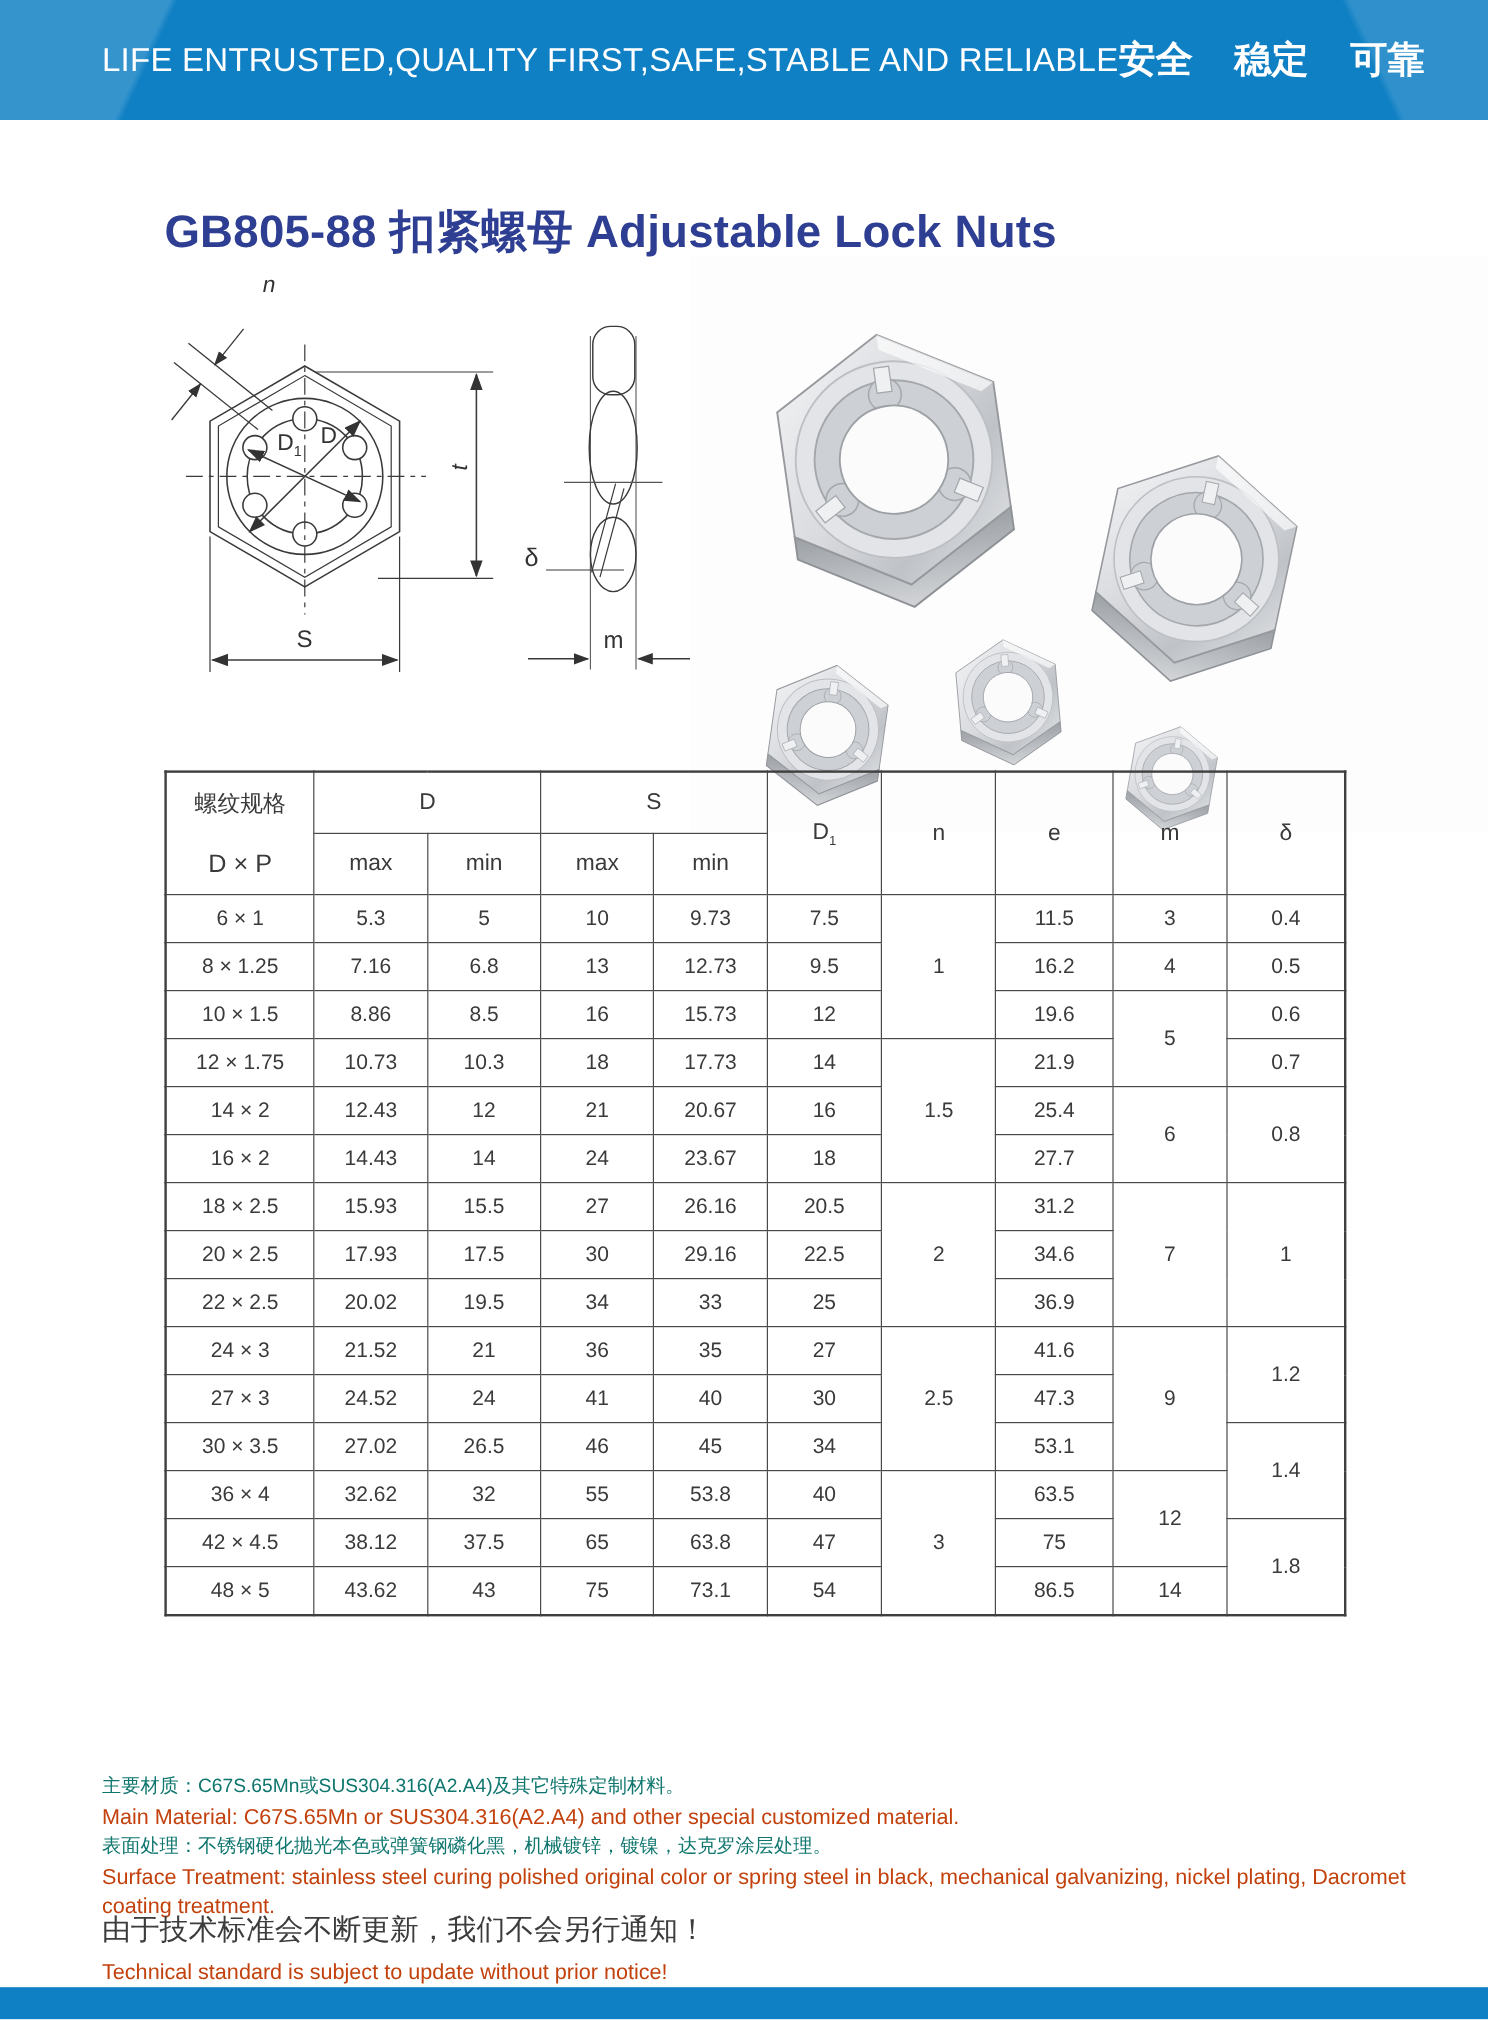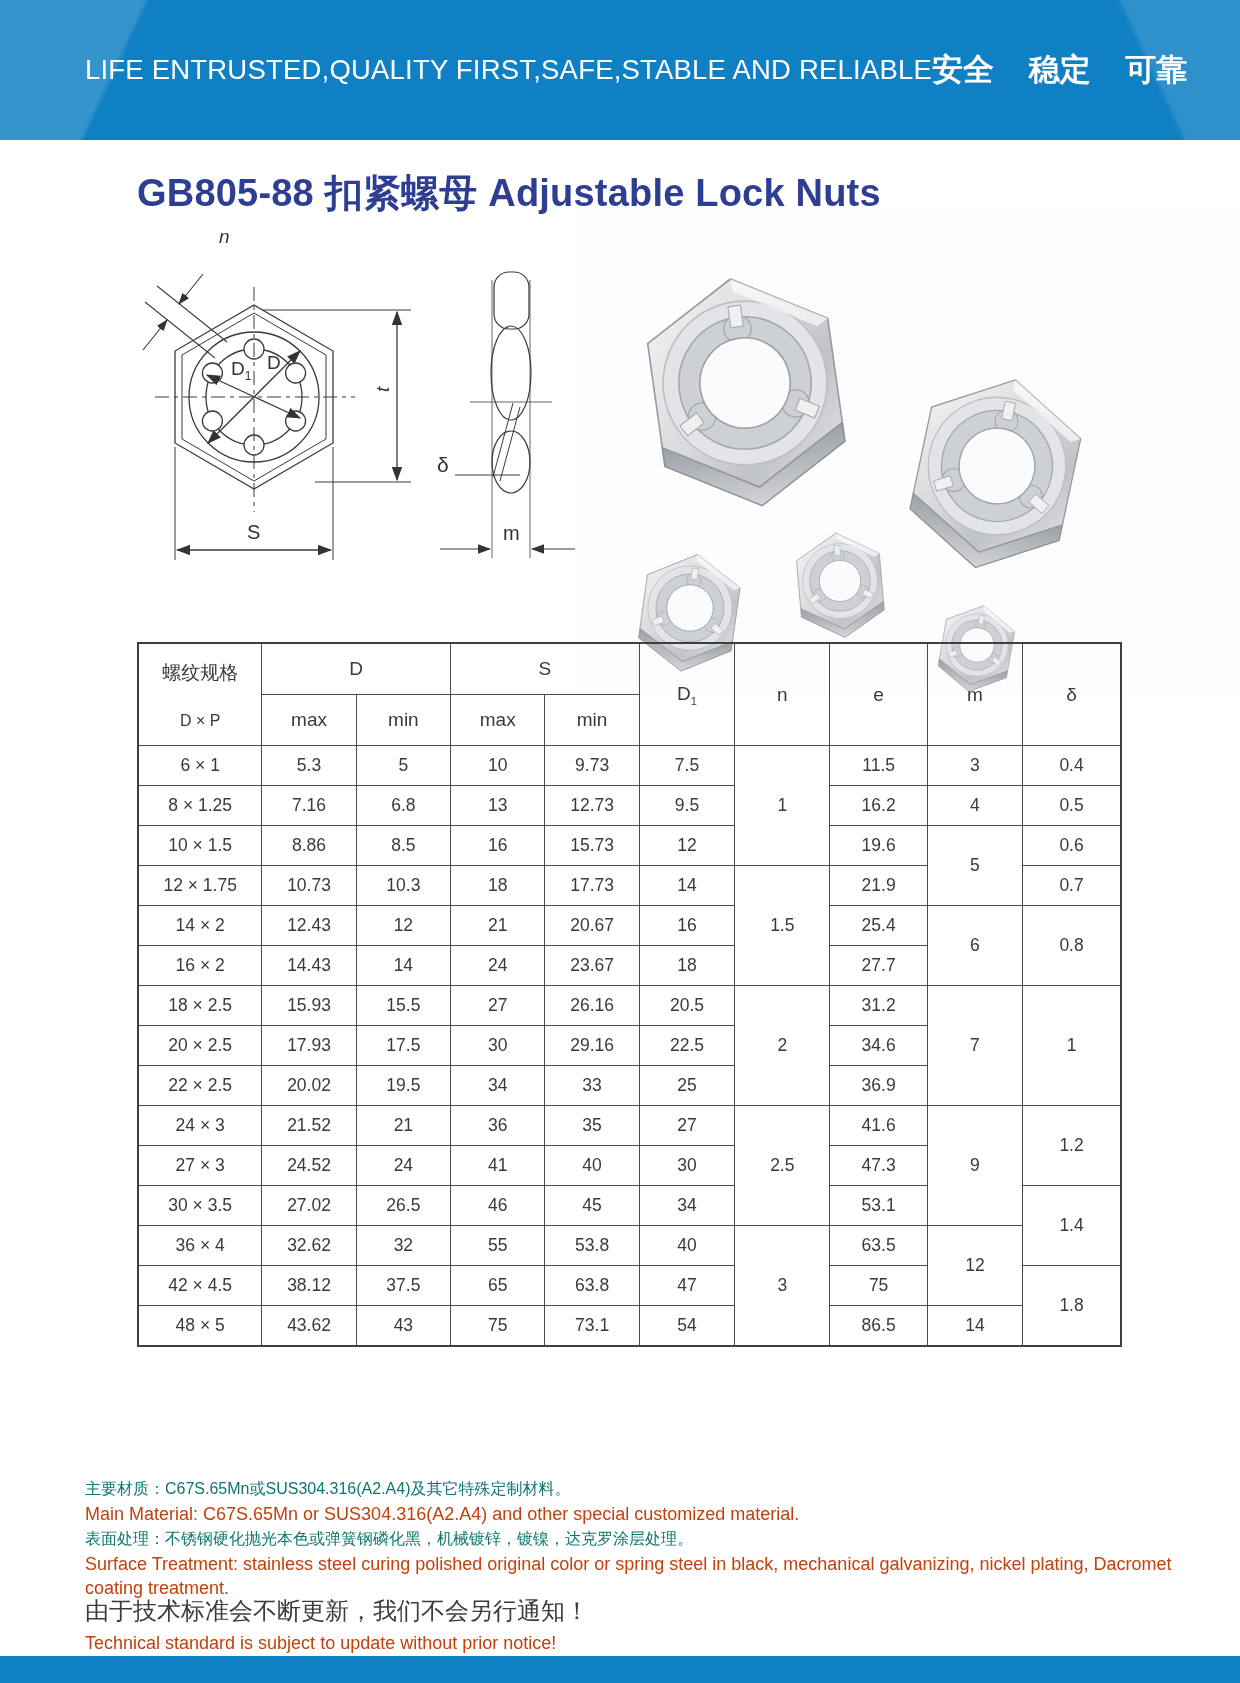--- a/index.html
+++ b/index.html
@@ -1,20 +1,20 @@
 <!DOCTYPE html>
 <html><head>
 <meta charset="utf-8">
 <style>
   html,body{margin:0;padding:0;background:#fff;}
   .page{position:relative;width:1240px;height:1683px;background:#ffffff;overflow:hidden;
         font-family:"Liberation Sans","DejaVu Sans",sans-serif;color:#3a3a3a;}
 
   
-  .topbar{position:absolute;left:0;top:0;width:1240px;height:140px;background:#1080c4;
+  .topbar{position:absolute;left:0;top:0;width:1240px;height:100px;background:#1080c4;
           display:flex;align-items:center;justify-content:space-between;
           padding:0 80px 0 85px;box-sizing:border-box;}
   .topbar:before{content:"";position:absolute;left:0;top:0;width:100%;height:100%;
           background:linear-gradient(115deg,rgba(255,255,255,.16) 0 11%,rgba(255,255,255,0) 11.5%),
                      linear-gradient(245deg,rgba(255,255,255,.13) 0 9%,rgba(255,255,255,0) 9.5%);}
   .slogan-en{position:relative;color:#ffffff;font-size:27.5px;letter-spacing:.2px;white-space:nowrap;}
   .slogan-cn{position:relative;color:#ffffff;font-size:31px;font-weight:bold;word-spacing:26px;white-space:nowrap;}
 
   
   .title{position:absolute;left:137px;top:168px;margin:0;font-size:38px;font-weight:600;
@@ -28,31 +28,31 @@
   
   .tablewrap{position:absolute;left:137px;top:642px;width:985px;}
   table.spec{width:100%;border-collapse:collapse;table-layout:fixed;
              border:2.5px solid #3f3f3f;}
   table.spec th,table.spec td{border:1.5px solid #4a4a4a;text-align:center;vertical-align:middle;
              font-size:17.5px;color:#3a3a3a;font-weight:normal;padding:0;}
   table.spec thead th{font-size:19px;height:50px;}
   table.spec tbody td{height:39px;}
   th.speccol{padding:6px 0;}
   th.speccol .l1{margin-bottom:26px;font-size:19px;}
-  th.speccol .l2{font-size:16px;}
+  th.speccol .l2{font-size:21px;}
   sub.d1sub{font-size:11px;}
 
   
   .notes{position:absolute;left:85px;top:1476px;width:1100px;}
   .notes p{margin:0;}
   .cnline{font-size:16px;color:#0f766e;line-height:26px;margin-bottom:3px;}
   .enline{font-family:Liberation Sans, sans-serif;font-size:18px;color:#c2410c;
           line-height:24px;margin-bottom:13px;}
   .notice{position:absolute;left:85px;top:1596px;width:1100px;}
-  .notice .big{font-size:24px;color:#3c3c3c;line-height:30px;margin:0 0 5px 0;}
+  .notice .big{font-size:24px;color:#3c3c3c;line-height:30px;margin:0 0 5px 0;font-family:Liberation Mono, monospace;}
   .notice .enline{margin:0;}
 
   .bottombar{position:absolute;left:0;top:1656px;width:1240px;height:27px;background:#1080c4;}
 </style>
 </head>
 <body>
 
 <div class="page">
 
   <header class="topbar">

